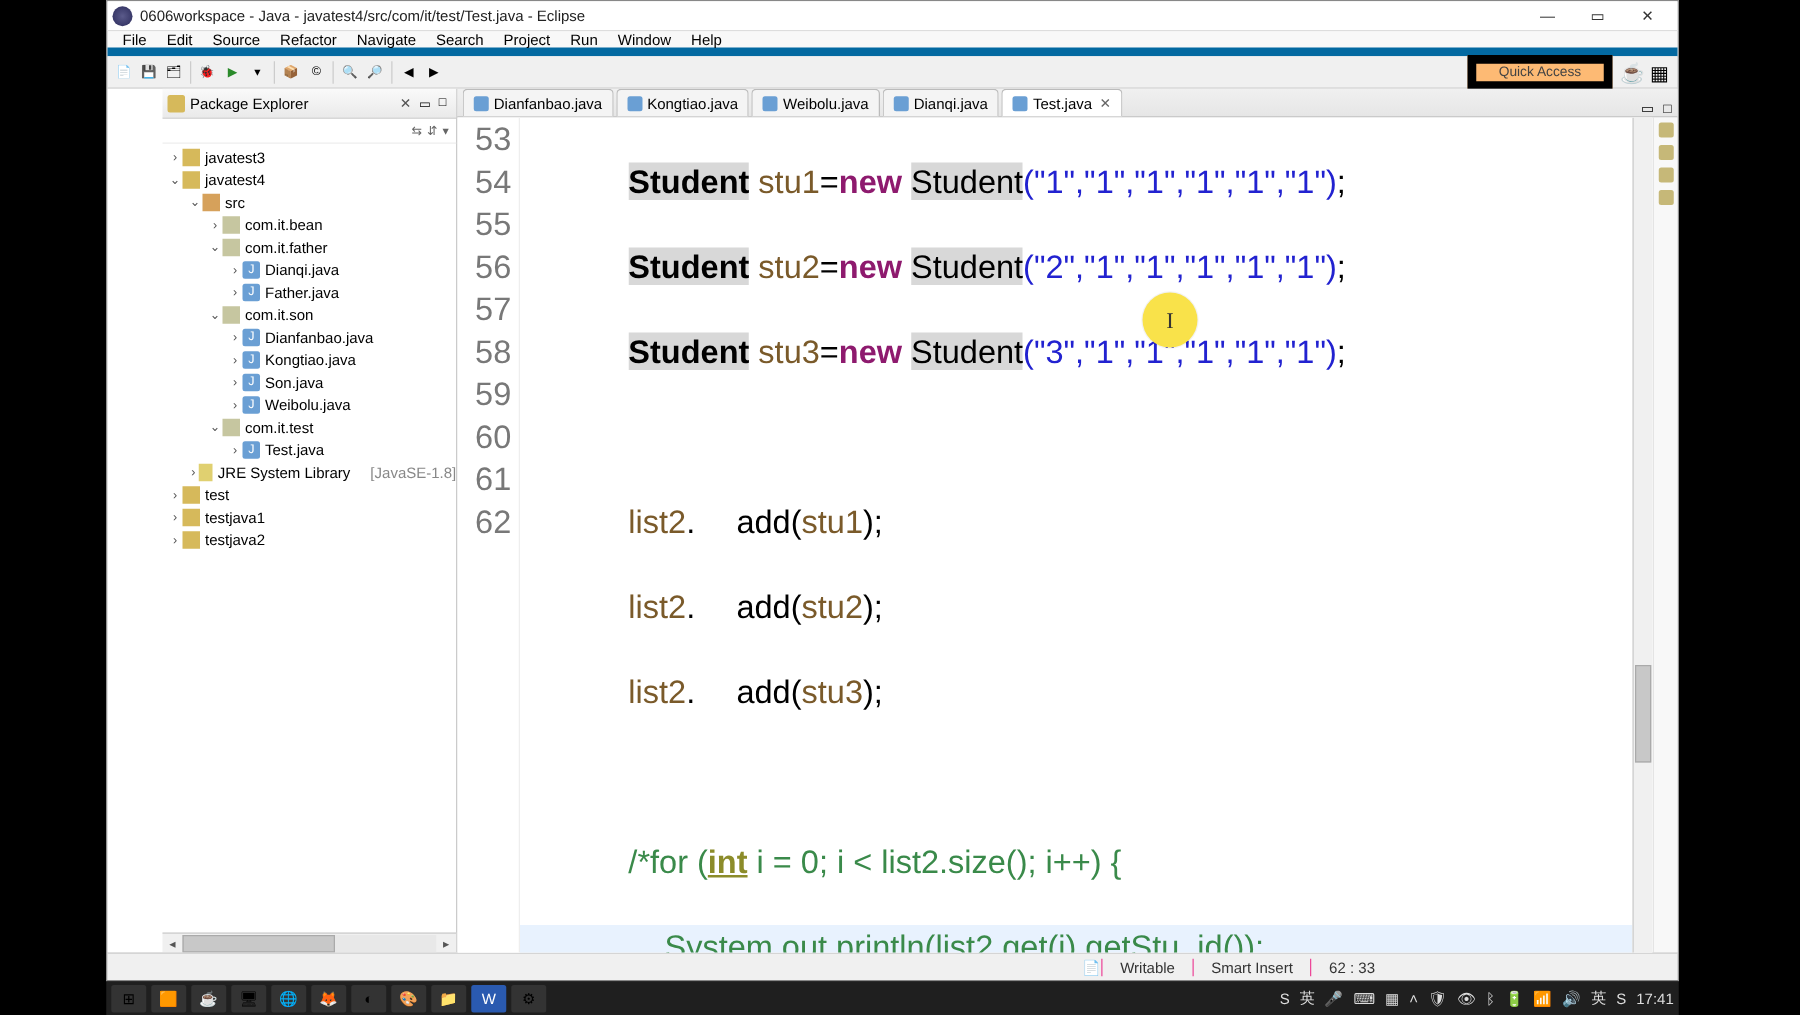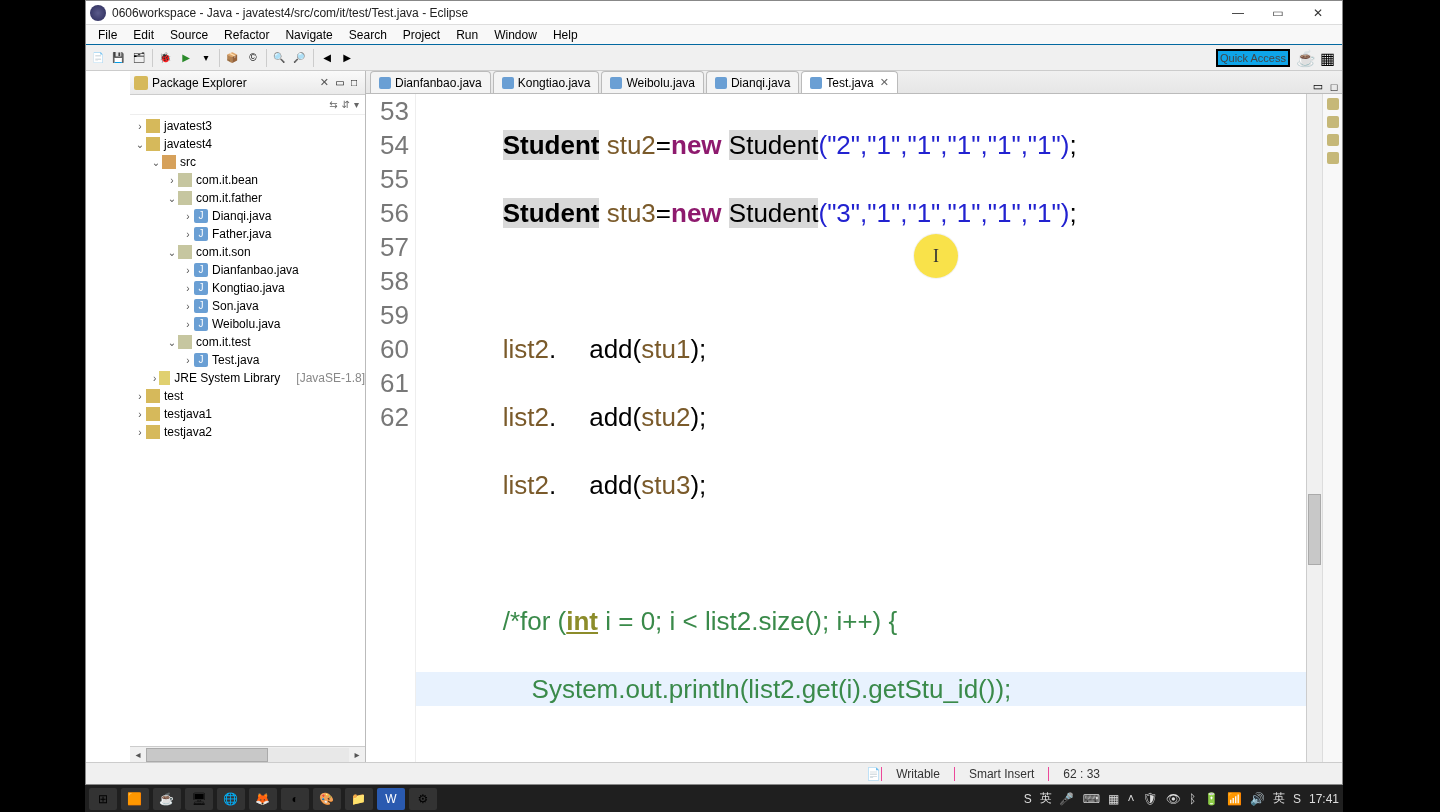--- a/index.html
+++ b/index.html
@@ -2,26 +2,26 @@
 <html><head>
 <meta charset="utf-8">
 <style>
 * { margin: 0; padding: 0; box-sizing: border-box; font-family: "Segoe UI", Tahoma, sans-serif; }
 body { background: #000; width: 1440px; height: 812px; overflow: hidden; position: relative; }
 .eclipse-window { position: absolute; left: 85px; top: 0; width: 1258px; height: 785px; background: #f0f0f0; border: 1px solid #888; display: flex; flex-direction: column; }
 .titlebar { height: 24px; background: #fff; display: flex; align-items: center; padding: 0 4px; border-bottom: 1px solid #ddd; font-size: 12px; color: #222; }
 .titlebar .app-icon { width: 16px; height: 16px; background: radial-gradient(circle,#5a5a8a,#2a2a5a); border-radius: 50%; margin-right: 6px; }
 .titlebar .spacer { flex: 1; }
 .titlebar .winbtn { width: 40px; height: 24px; display: flex; align-items: center; justify-content: center; font-size: 12px; color: #333; }
-.menubar { height: 20px; background: #f8f8f8; display: flex; align-items: center; padding: 0 4px; font-size: 12px; border-bottom: 1px solid #0369a1; }
+.menubar { height: 20px; background: #f8f8f8; display: flex; align-items: center; padding: 0 4px; font-size: 12px; border-bottom: 7px solid #0369a1; }
 .menubar span { padding: 0 8px; }
 .toolbar { height: 26px; background: #f0f0f0; border-bottom: 1px solid #ccc; display: flex; align-items: center; padding: 0 4px; gap: 2px; }
 .toolbar .tbtn { width: 18px; height: 18px; display: inline-flex; align-items: center; justify-content: center; font-size: 10px; }
 .toolbar .sep { width: 1px; height: 18px; background: #ccc; margin: 0 2px; }
-.toolbar .quick-access { margin-left: auto; border: 2px solid #000000; background: #0ea5e9; padding: 1px 2px; font-size: 11px; color: #444; }
+.toolbar .quick-access { margin-left: auto; border: 7px solid #000000; background: #fdba74; padding: 1px 18px; font-size: 11px; color: #444; }
 .toolbar .persp { width: 18px; height: 18px; margin-left: 4px; }
 .workbench { flex: 1; display: flex; background: #fff; overflow: hidden; padding-left: 44px; }
 .left-panel { width: 236px; border-right: 1px solid #bbb; display: flex; flex-direction: column; background: #fff; }
 .view-tab { height: 24px; display: flex; align-items: center; border-bottom: 1px solid #ccc; padding: 0 4px; font-size: 12px; background: linear-gradient(#fafafa,#eaeaea); }
 .view-tab .icon { width: 14px; height: 14px; background: #d6b95b; margin-right: 4px; border-radius: 2px; }
 .view-tab .vtabtitle { flex: 1; }
 .view-tab .x { font-size: 11px; color: #555; padding: 0 4px; }
 .view-tab .mini { width: 14px; font-size: 10px; text-align: center; }
 .pkg-toolbar { height: 20px; display: flex; justify-content: flex-end; align-items: center; gap: 4px; padding: 0 6px; font-size: 10px; color: #666; border-bottom: 1px solid #eee; }
 .tree { flex: 1; overflow: auto; font-size: 12px; padding: 2px 0; }
@@ -277,20 +277,21 @@
               <div>55</div>
               <div>56</div>
               <div>57</div>
               <div>58</div>
               <div>59</div>
               <div>60</div>
               <div>61</div>
               <div>62</div>
             </div>
             <div class="code">
+<div>            <span class="tok-type hl-type">Student</span> <span class="tok-var">stu1</span>=<span class="tok-kw">new</span> <span class="hl-type">Student</span><span class="tok-str">("1","1","1","1","1","1")</span>;</div>
 <div>            <span class="tok-type hl-type">Student</span> <span class="tok-var">stu2</span>=<span class="tok-kw">new</span> <span class="hl-type">Student</span><span class="tok-str">("2","1","1","1","1","1")</span>;</div>
 <div>            <span class="tok-type hl-type">Student</span> <span class="tok-var">stu3</span>=<span class="tok-kw">new</span> <span class="hl-type">Student</span><span class="tok-str">("3","1","1","1","1","1")</span>;</div>
 <div> </div>
 <div>            <span class="tok-var">list2</span>.<span class="tok-call">add</span>(<span class="tok-var">stu1</span>);</div>
 <div>            <span class="tok-var">list2</span>.<span class="tok-call">add</span>(<span class="tok-var">stu2</span>);</div>
 <div>            <span class="tok-var">list2</span>.<span class="tok-call">add</span>(<span class="tok-var">stu3</span>);</div>
 <div> </div>
 <div>            <span class="tok-comm">/*for (<span class="tok-kw-c">int</span> i = 0; i &lt; list2.size(); i++) {</span></div>
 <div class="hl-line">                <span class="tok-comm">System.out.println(list2.get(i).getStu_id());</span></div>
               <div class="cursor-mark" style="left:498px; top:140px;">I</div>

